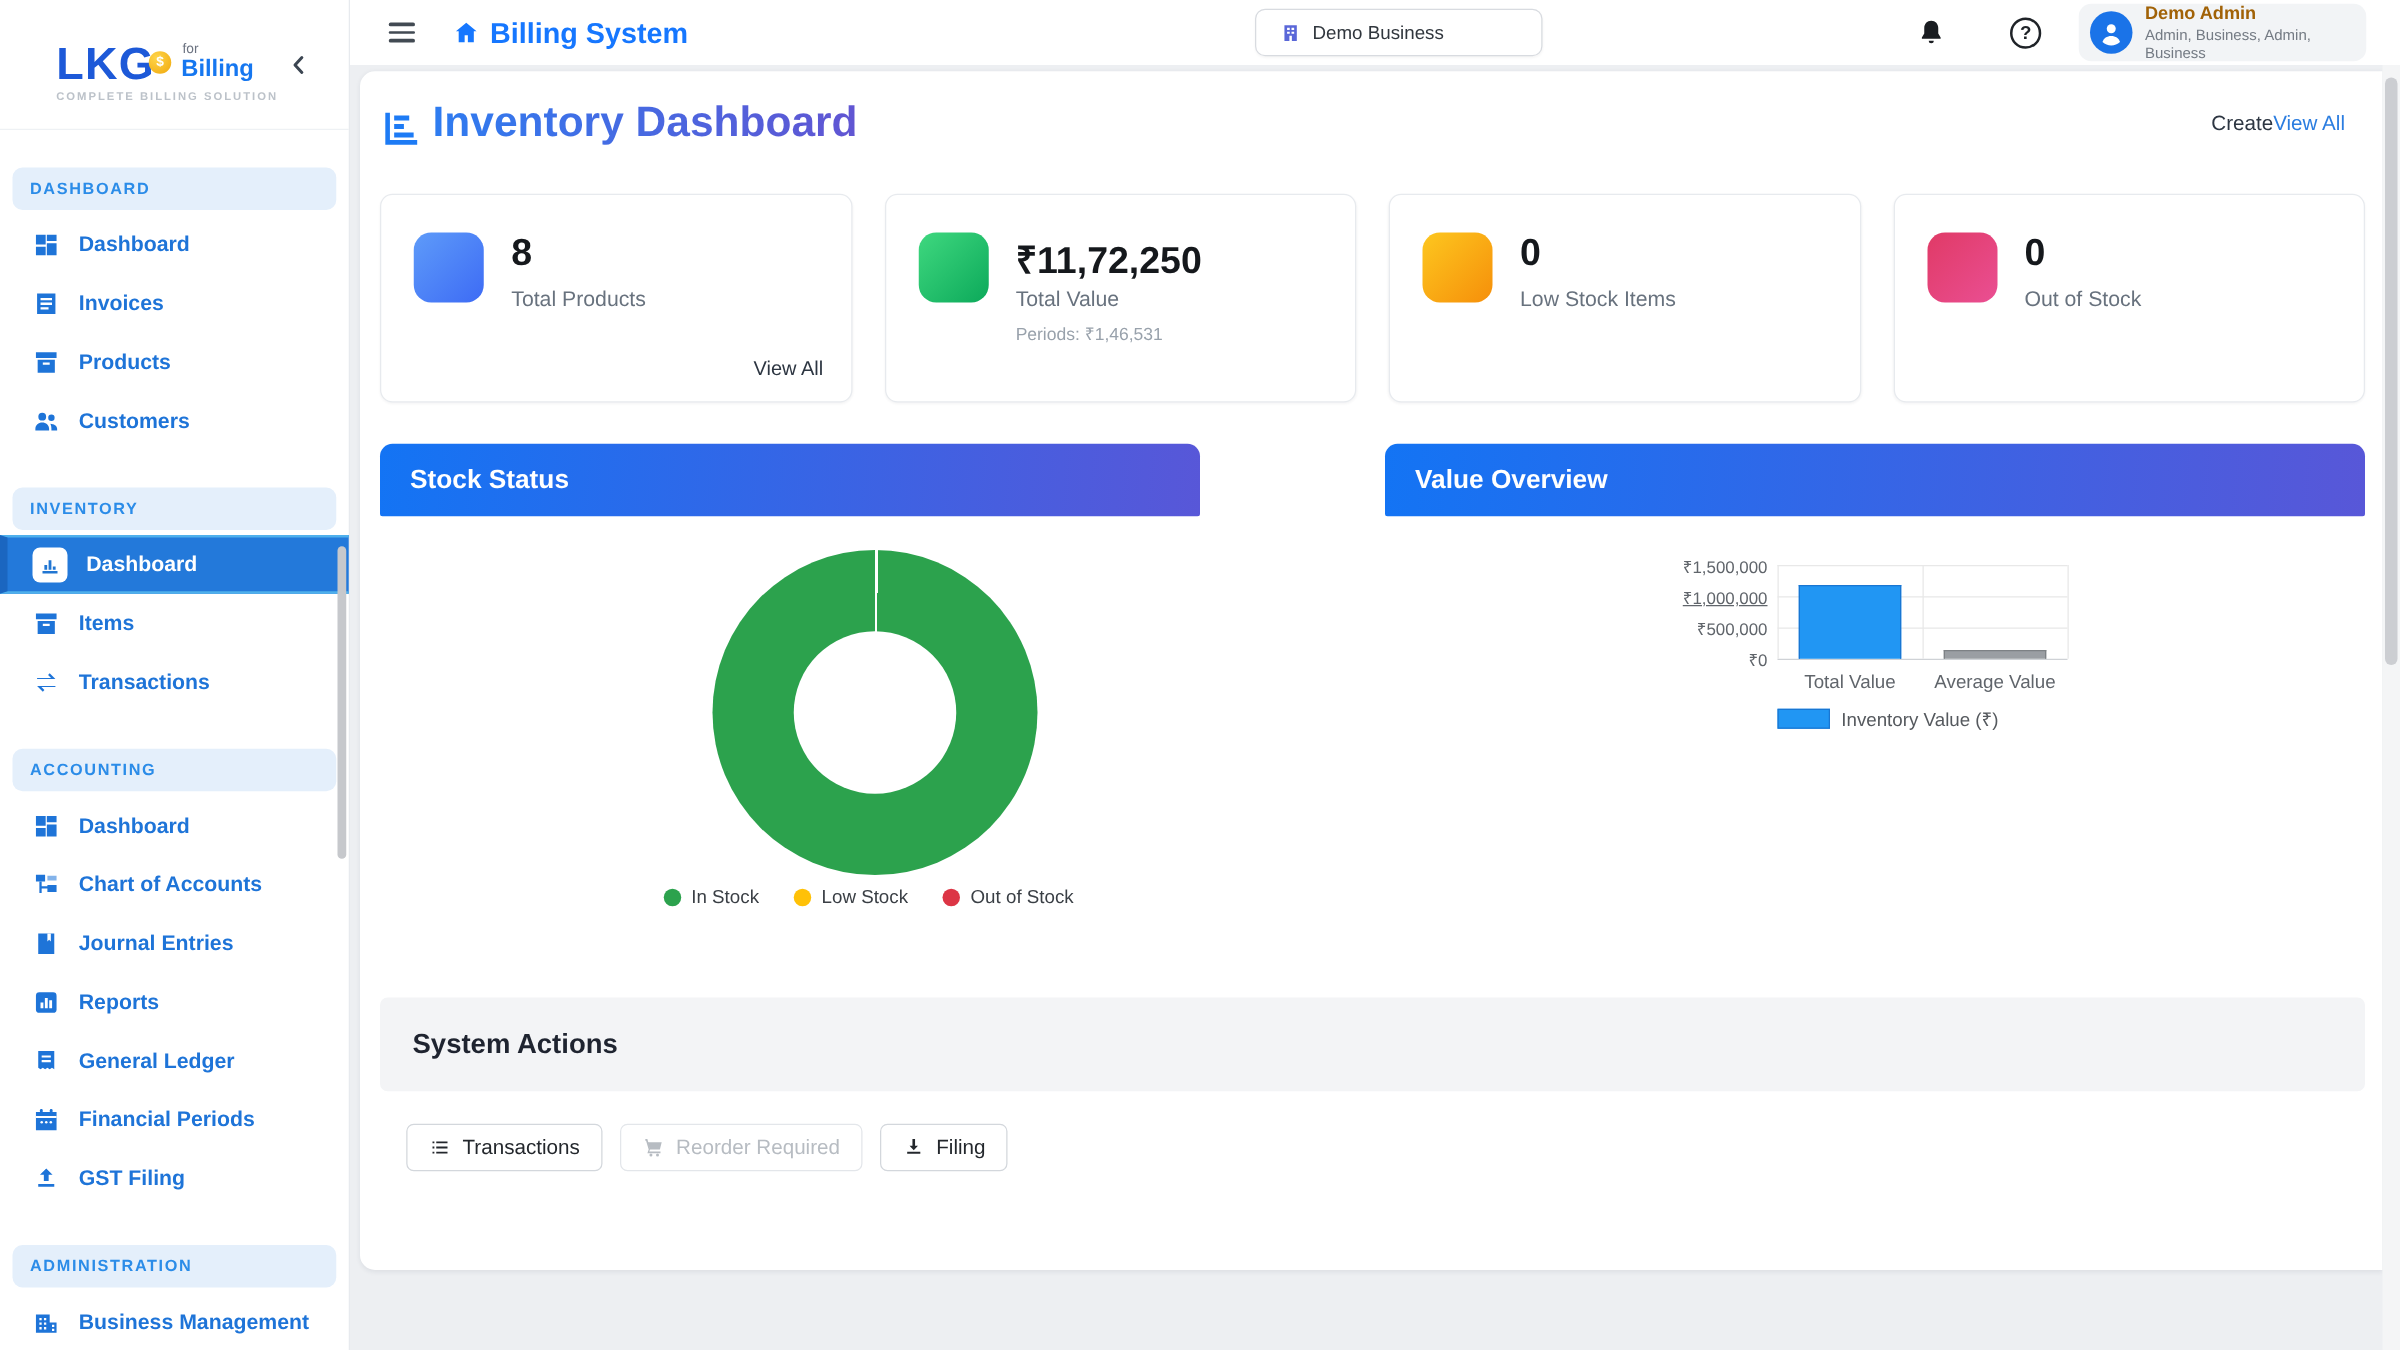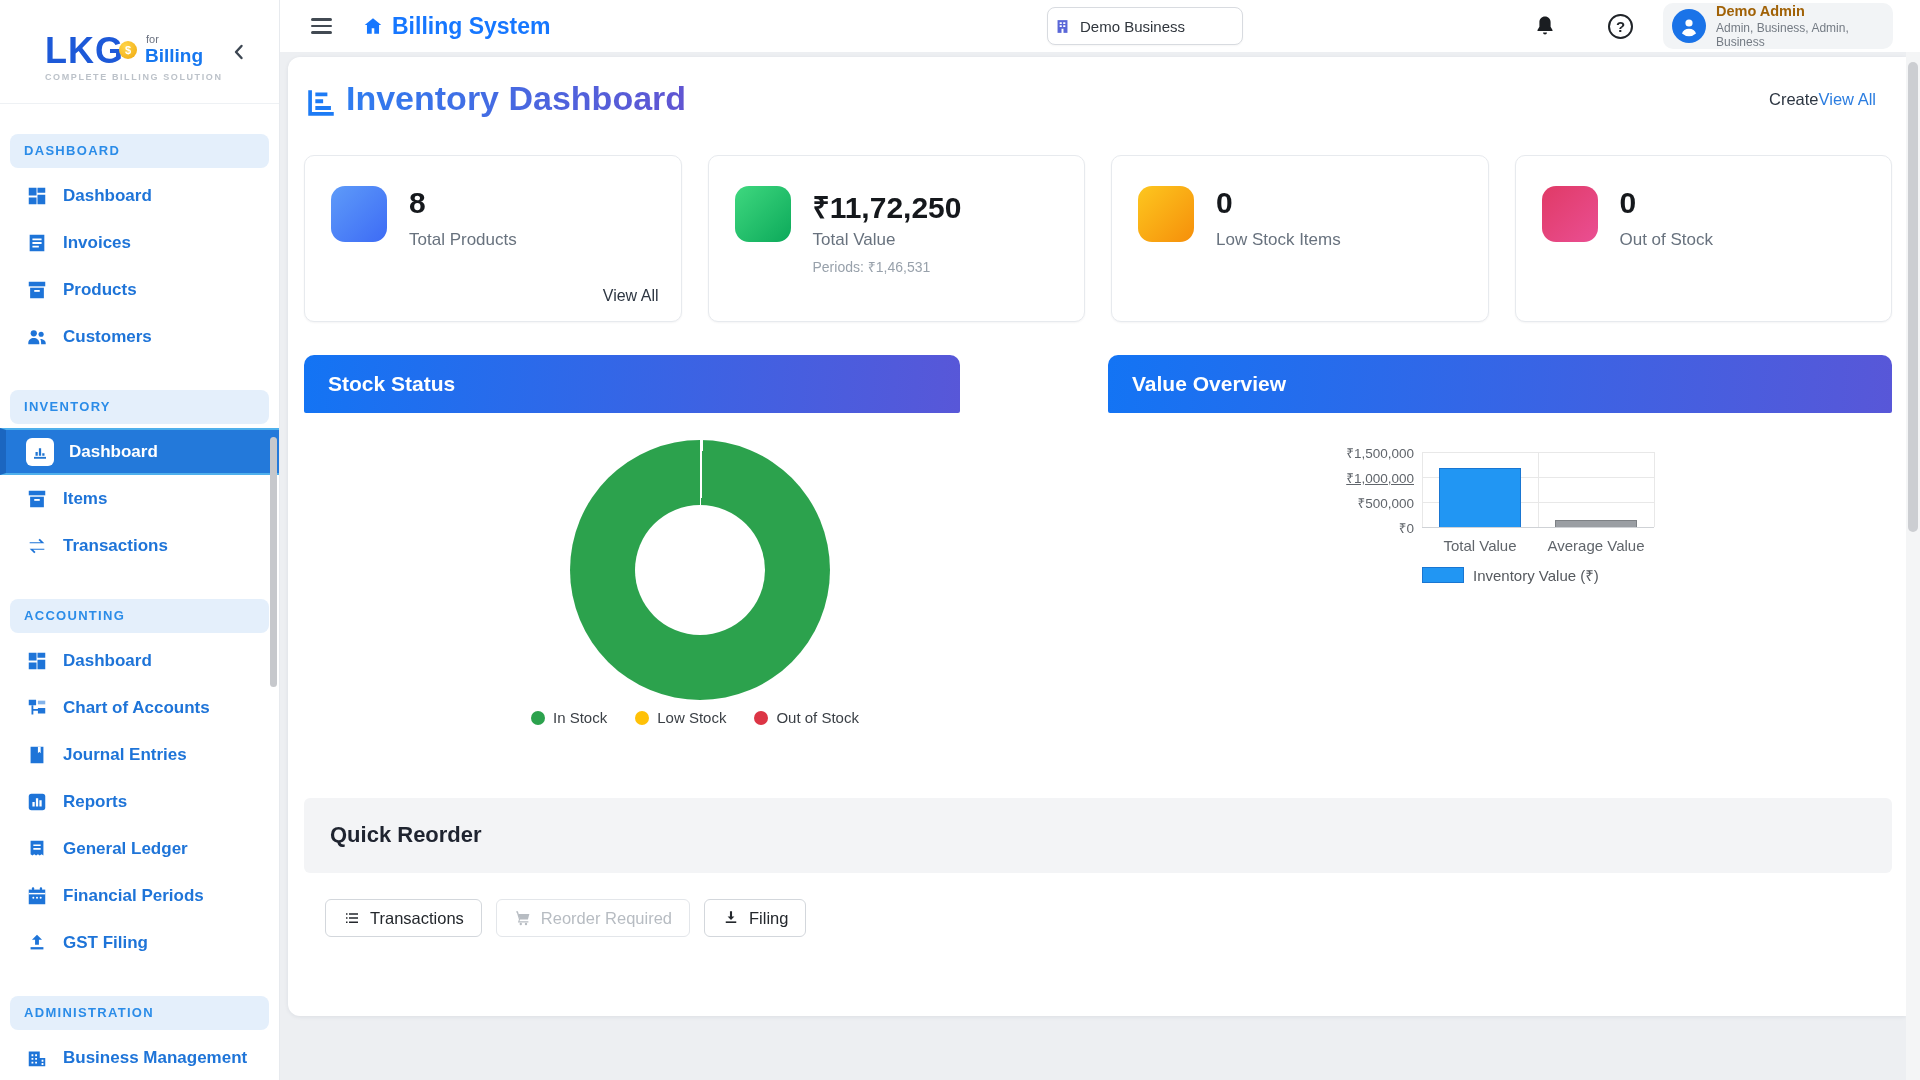--- a/index.html
+++ b/index.html
@@ -28,21 +28,21 @@
   .nav-item.active .iconbox svg { width:18px; height:18px; fill:#2176d2; }
   .side-scroll-thumb { position:absolute; left:270px; top:437px; width:7px; height:250px; background:#c6c8cc; border-radius:4px; }
 
   
   .topbar { position:absolute; left:280px; top:0; width:1640px; height:52px; background:#fff; z-index:4; }
   .hamburger { position:absolute; left:31px; top:18px; width:21px; height:16px; cursor:pointer; }
   .hamburger span { display:block; height:2.5px; background:#424a53; border-radius:2px; margin-bottom:4px; }
   .app-home { position:absolute; left:82px; top:15px; width:22px; height:22px; color:#1677ff; }
   .app-home svg { width:22px; height:22px; fill:currentColor; }
   .app-title { position:absolute; left:112px; top:13px; font-size:23px; font-weight:bold; color:#1677ff; }
-  .biz-btn { position:absolute; left:724px; top:7px; width:196px; height:38px; background:#fff; border:1px solid #d8dbe0; border-radius:8px; box-shadow:0 1px 2px rgba(0,0,0,.04); display:flex; align-items:center; padding-left:6px; gap:9px; cursor:pointer;margin-left:43px; }
+  .biz-btn { position:absolute; left:724px; top:7px; width:230px; height:38px; background:#fff; border:1px solid #d8dbe0; border-radius:8px; box-shadow:0 1px 2px rgba(0,0,0,.04); display:flex; align-items:center; padding-left:19px; gap:9px; cursor:pointer; }
   .biz-btn svg { width:17px; height:17px; fill:#5a67d8; }
   .biz-label { font-size:15px; color:#30363d; font-weight:500; }
   .bell-btn { position:absolute; left:1253px; top:14px; width:24px; height:26px; color:#1a1d21; cursor:pointer; }
   .bell-btn svg { width:24px; height:26px; fill:currentColor; }
   .help-btn { position:absolute; left:1328px; top:14px; width:25px; height:25px; border:2.2px solid #1f2328; border-radius:50%; color:#1f2328; font-size:15px; font-weight:bold; text-align:center; line-height:21px; cursor:pointer; }
   .user-chip { position:absolute; left:1383px; top:3px; width:230px; height:46px; background:#f2f4f6; border-radius:10px; display:flex; align-items:center; padding-left:9px; gap:10px; cursor:pointer; }
   .avatar { width:34px; height:34px; border-radius:50%; background:#1a73e8; flex:0 0 34px; display:flex; align-items:center; justify-content:center; }
   .avatar svg { width:24px; height:24px; }
   .user-name { font-size:14.5px; font-weight:bold; color:#a16207; }
   .user-roles { font-size:12px; color:#747b84; margin-top:2px; }
@@ -380,21 +380,21 @@
         <div class="vc-cat" style="left: 92px; top: 95px;">Total Value</div>
         <div class="vc-bar" style="left: 227px; width: 82px; top: 77.6735px; height: 7.32655px; background: rgb(154, 158, 163); border-top: 1.5px solid rgb(125, 129, 133); border-right: 1.5px solid rgb(125, 129, 133); border-bottom: none; border-left: 1.5px solid rgb(125, 129, 133); border-image: initial;"></div>
         <div class="vc-cat" style="left: 208px; top: 95px;">Average Value</div>
         <div class="vc-legend" style="top: 123px;">
           <span class="vc-swatch"></span>
           <span>Inventory Value (₹)</span>
         </div>
       </div>
 
     <div class="qa-banner">
-      <div class="qa-title">Quick Reorder</div>
+      <div class="qa-title">System Actions</div>
     </div>
     <div class="qa-buttons" id="qa-buttons">
         <button class="qa-btn">
           <span style="display: flex;">
             <svg viewBox="0 0 24 24">
               <path d="M4 5.5h2v2H4zM8 5.5h12v2H8zM4 11h2v2H4zM8 11h12v2H8zM4 16.5h2v2H4zM8 16.5h12v2H8z"></path>
             </svg>
           </span>
           <span>Transactions</span>
         </button>

